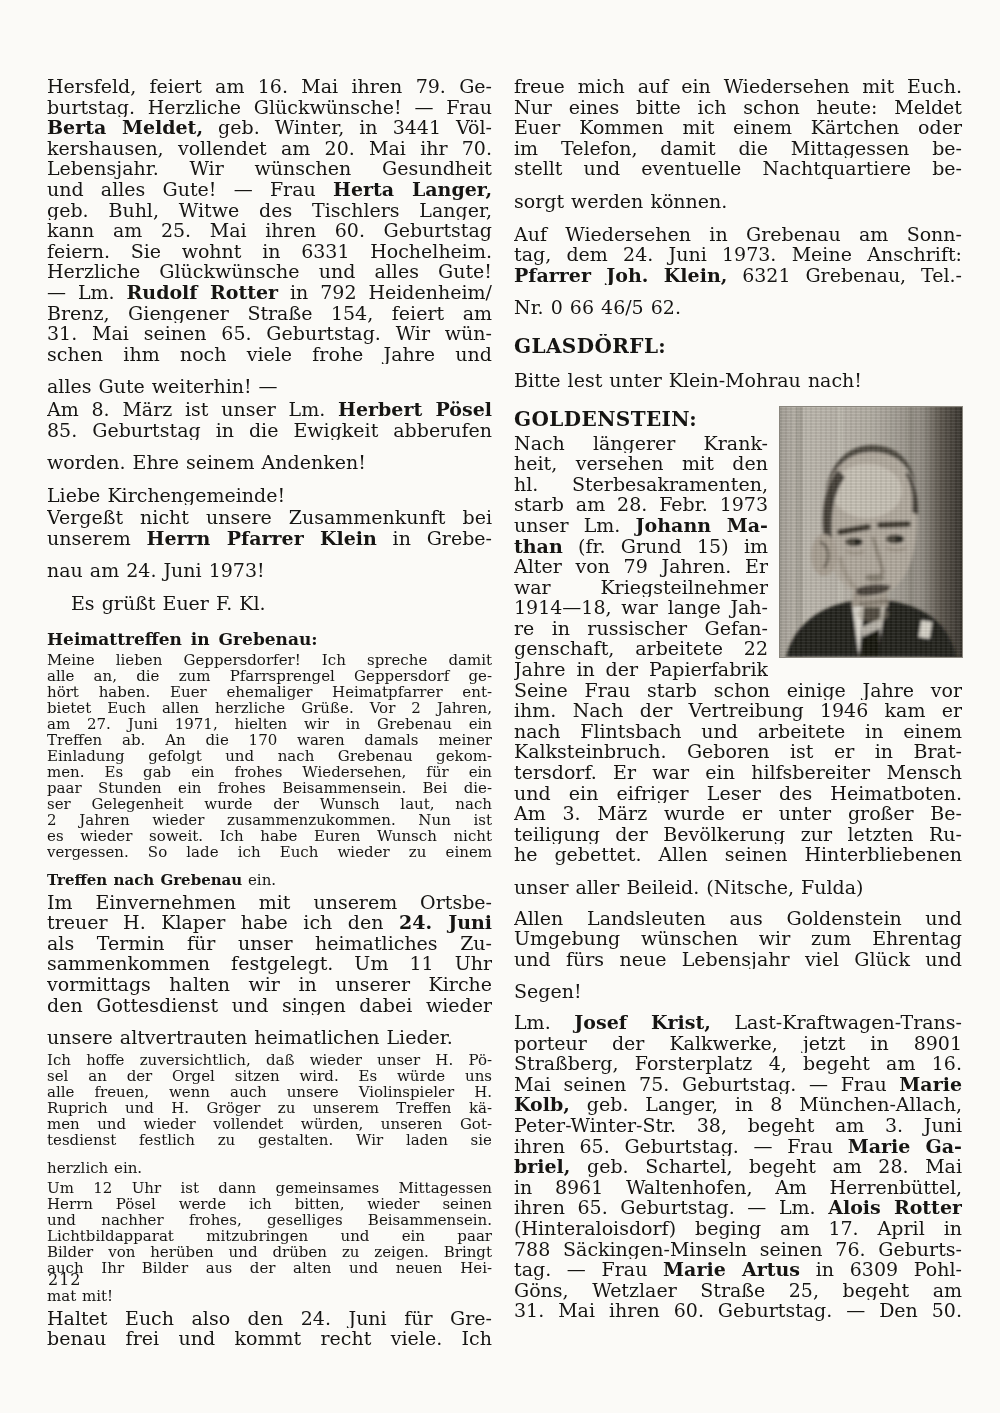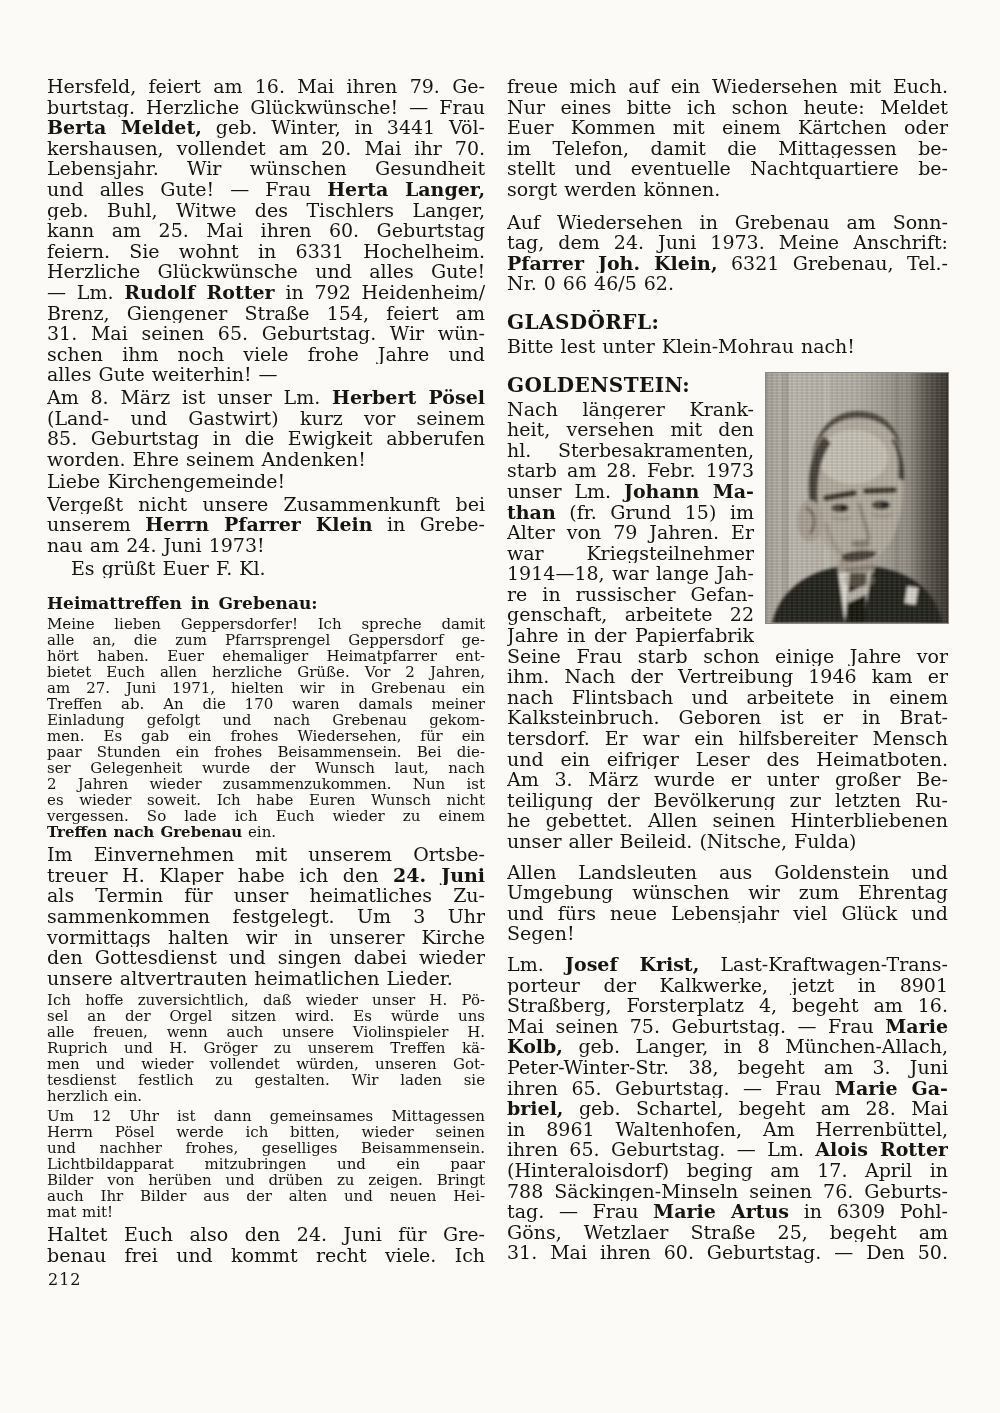--- a/index.html
+++ b/index.html
@@ -7,21 +7,21 @@
     width:1000px;height:1413px;
     background:#fbfaf7;
     color:#161513;
     font-family:"DejaVu Serif","Liberation Serif",serif;
     position:relative;
     overflow:hidden;
   }
   .page{
     display:flex;
     box-sizing:border-box;
-    padding:76px 52px 0 47px;
+    padding:76px 38px 0 47px;
     gap:22px;
     width:1000px;
   }
   .col{box-sizing:border-box;}
   .col-left{width:445px;}
   .col-right{width:448px;}
 
   .block{margin:0;}
   .gap-2{margin-top:2px;}
   .gap-4{margin-top:4px;}
@@ -29,21 +29,21 @@
   .gap-12{margin-top:12px;}
   .gap-14{margin-top:14px;}
   .gap-16{margin-top:16px;}
 
   .line{
     text-align:justify;
     text-align-last:justify;
     overflow:hidden;
     word-spacing:1px;
   }
-  .line.last{text-align-last:left;}
+  .line.last{text-align-last:left;margin-top:12px;}
   .line.indent{padding-left:24px;}
 
   .body .line{
     font-size:19px;
     line-height:20.6px;
     height:20.6px;
   }
   .small .line{
     font-size:15px;
     line-height:16px;
@@ -109,21 +109,20 @@
         <div class="line">feiern. Sie wohnt in 6331 Hochelheim.</div>
         <div class="line">Herzliche Glückwünsche und alles Gute!</div>
         <div class="line">— Lm. <b>Rudolf Rotter</b> in 792 Heidenheim/</div>
         <div class="line">Brenz, Giengener Straße 154, feiert am</div>
         <div class="line">31. Mai seinen 65. Geburtstag. Wir wün-</div>
         <div class="line">schen ihm noch viele frohe Jahre und</div>
         <div class="line last">alles Gute weiterhin! —</div>
       </div>
       <div class="block body gap-2">
         <div class="line">Am 8. März ist unser Lm. <b>Herbert Pösel</b></div>
-        <div class="line">(Land- und Gastwirt) kurz vor seinem</div>
         <div class="line">85. Geburtstag in die Ewigkeit abberufen</div>
         <div class="line last">worden. Ehre seinem Andenken!</div>
       </div>
       <div class="block body gap-2">
         <div class="line last">Liebe Kirchengemeinde!</div>
       </div>
       <div class="block body gap-2">
         <div class="line">Vergeßt nicht unsere Zusammenkunft bei</div>
         <div class="line">unserem <b>Herrn Pfarrer Klein</b> in Grebe-</div>
         <div class="line last">nau am 24. Juni 1973!</div>
@@ -147,21 +146,21 @@
         <div class="line">ser Gelegenheit wurde der Wunsch laut, nach</div>
         <div class="line">2 Jahren wieder zusammenzukommen. Nun ist</div>
         <div class="line">es wieder soweit. Ich habe Euren Wunsch nicht</div>
         <div class="line">vergessen. So lade ich Euch wieder zu einem</div>
         <div class="line last"><b>Treffen nach Grebenau</b> ein.</div>
       </div>
       <div class="block body gap-4">
         <div class="line">Im Einvernehmen mit unserem Ortsbe-</div>
         <div class="line">treuer H. Klaper habe ich den <b>24. Juni</b></div>
         <div class="line">als Termin für unser heimatliches Zu-</div>
-        <div class="line">sammenkommen festgelegt. Um 3 Uhr</div>
+        <div class="line">sammenkommen festgelegt. Um 11 Uhr</div>
         <div class="line">vormittags halten wir in unserer Kirche</div>
         <div class="line">den Gottesdienst und singen dabei wieder</div>
         <div class="line last">unsere altvertrauten heimatlichen Lieder.</div>
       </div>
       <div class="block small gap-4">
         <div class="line">Ich hoffe zuversichtlich, daß wieder unser H. Pö-</div>
         <div class="line">sel an der Orgel sitzen wird. Es würde uns</div>
         <div class="line">alle freuen, wenn auch unsere Violinspieler H.</div>
         <div class="line">Ruprich und H. Gröger zu unserem Treffen kä-</div>
         <div class="line">men und wieder vollendet würden, unseren Got-</div>

